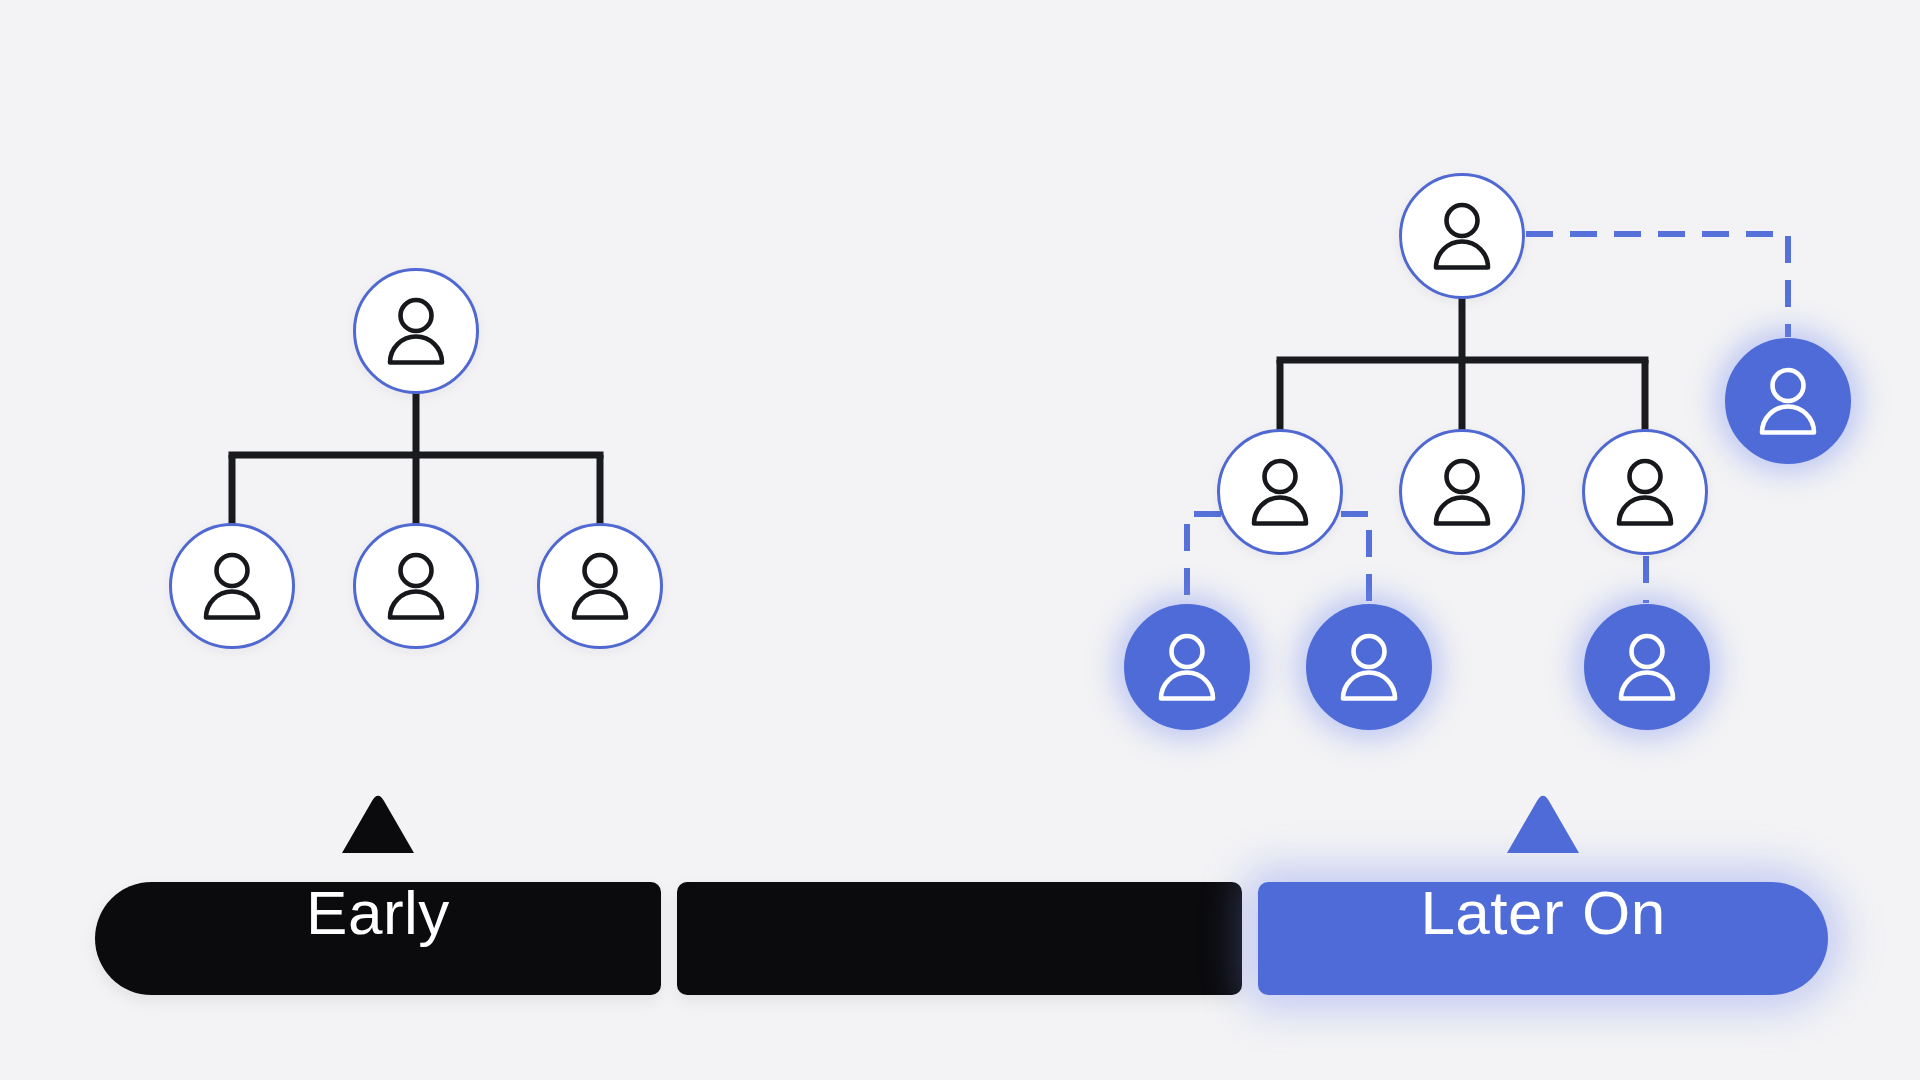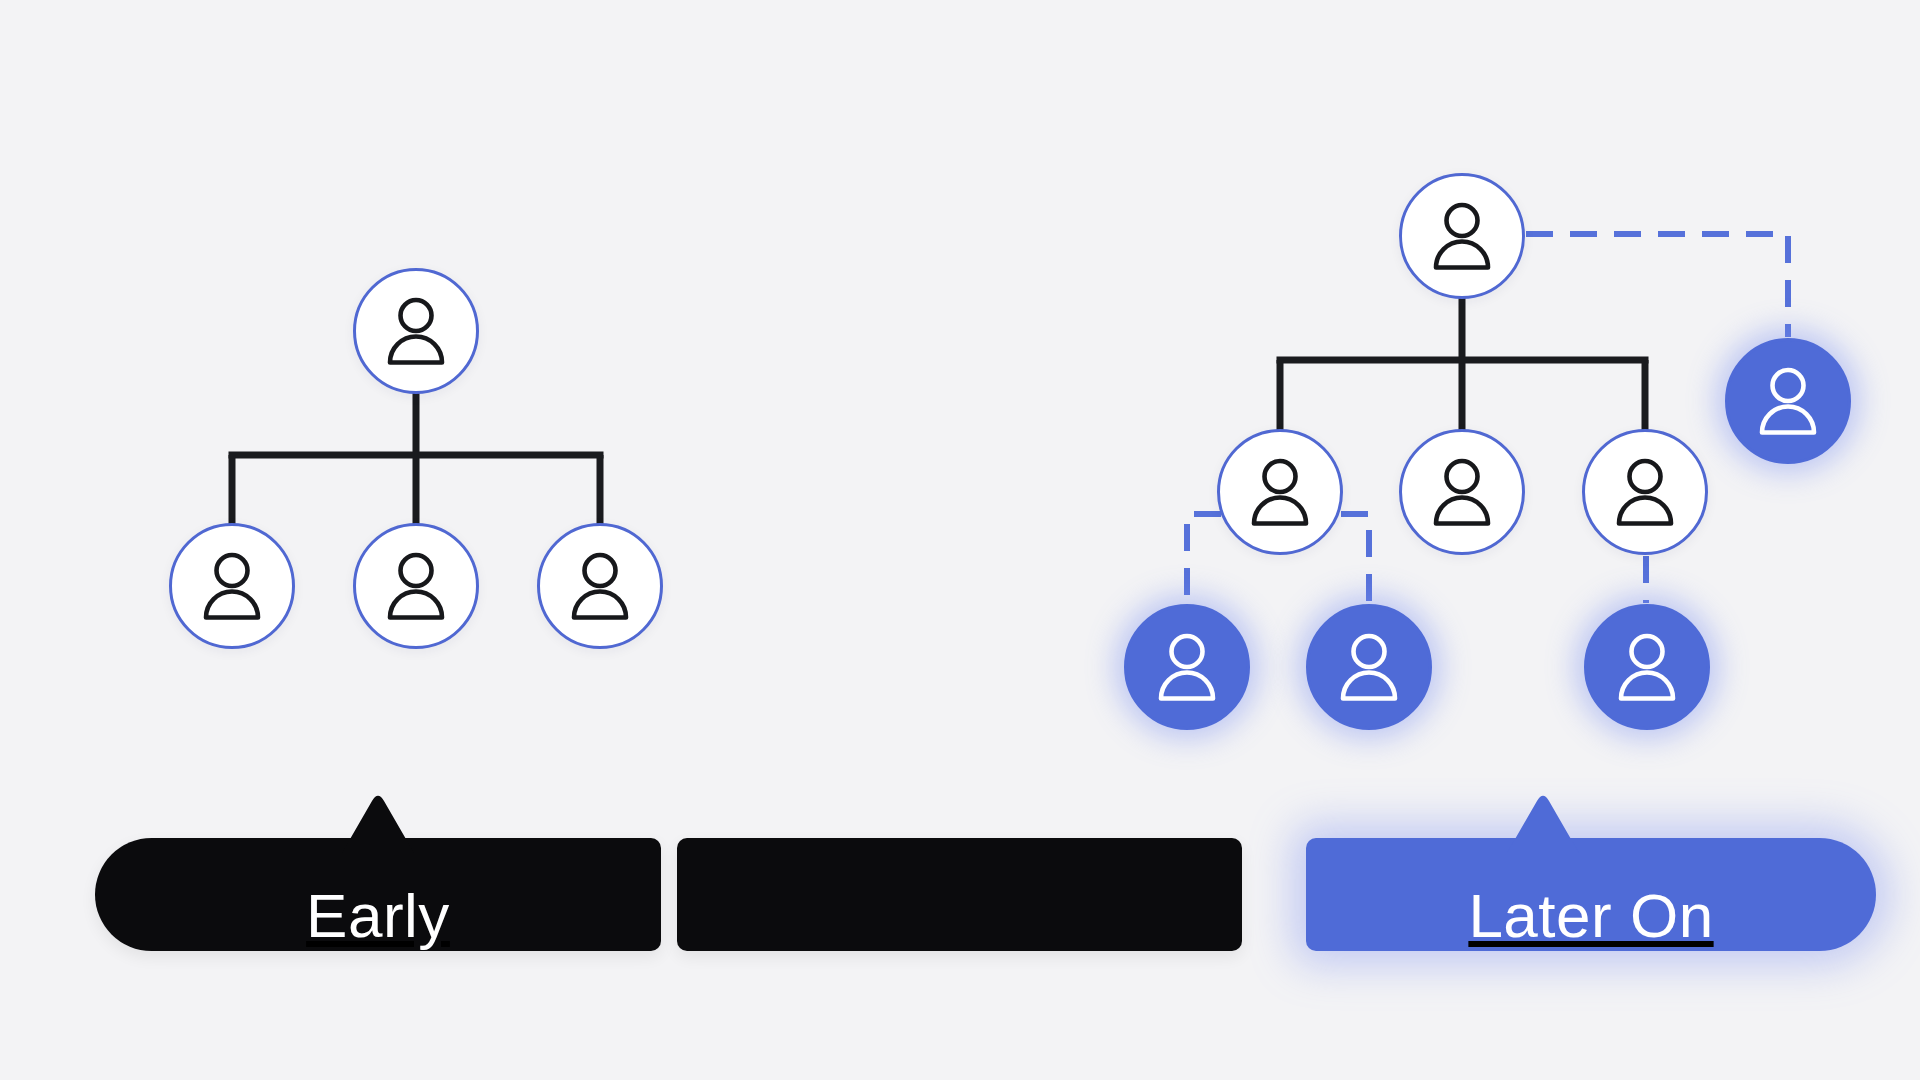--- a/index.html
+++ b/index.html
@@ -47,37 +47,35 @@
   }
   .node.new {
     background: var(--accent-blue, #4f6bd7);
     border-color: var(--accent-blue, #4f6bd7);
     color: #ffffff;
     box-shadow: 0 0 28px 10px rgba(122,143,240,0.42);
   }
   .node svg { display: block; }
   .seg {
     position: absolute;
-    top: 838px;
+    top: 882px;
     height: 113px;
     background: var(--bar-black, #0b0b0d);
     display: flex;
-    align-items: flex-end;
+    align-items: flex-start;
     justify-content: center;
     box-shadow: 0 6px 16px rgba(0,0,0,0.07);
-    text-decoration: underline;
   }
   .seg-early { left: 95px;  width: 566px; border-radius: 56.5px 10px 10px 56.5px; }
   .seg-mid   { left: 677px; width: 565px; border-radius: 10px; }
   .seg-later {
     left: 1258px; width: 570px;
     border-radius: 10px 56.5px 56.5px 10px;
     background: var(--accent-blue, #4f6bd7);
     box-shadow: 0 0 42px 14px rgba(122,143,240,0.40);
-    margin-left: 48px;
   }
   .seg-label {
     color: #ffffff;
     font-size: 62px;
     letter-spacing: 0.5px;
     line-height: 1;
     padding-bottom: 4px;
     user-select: none;
   }
   .pointer {

